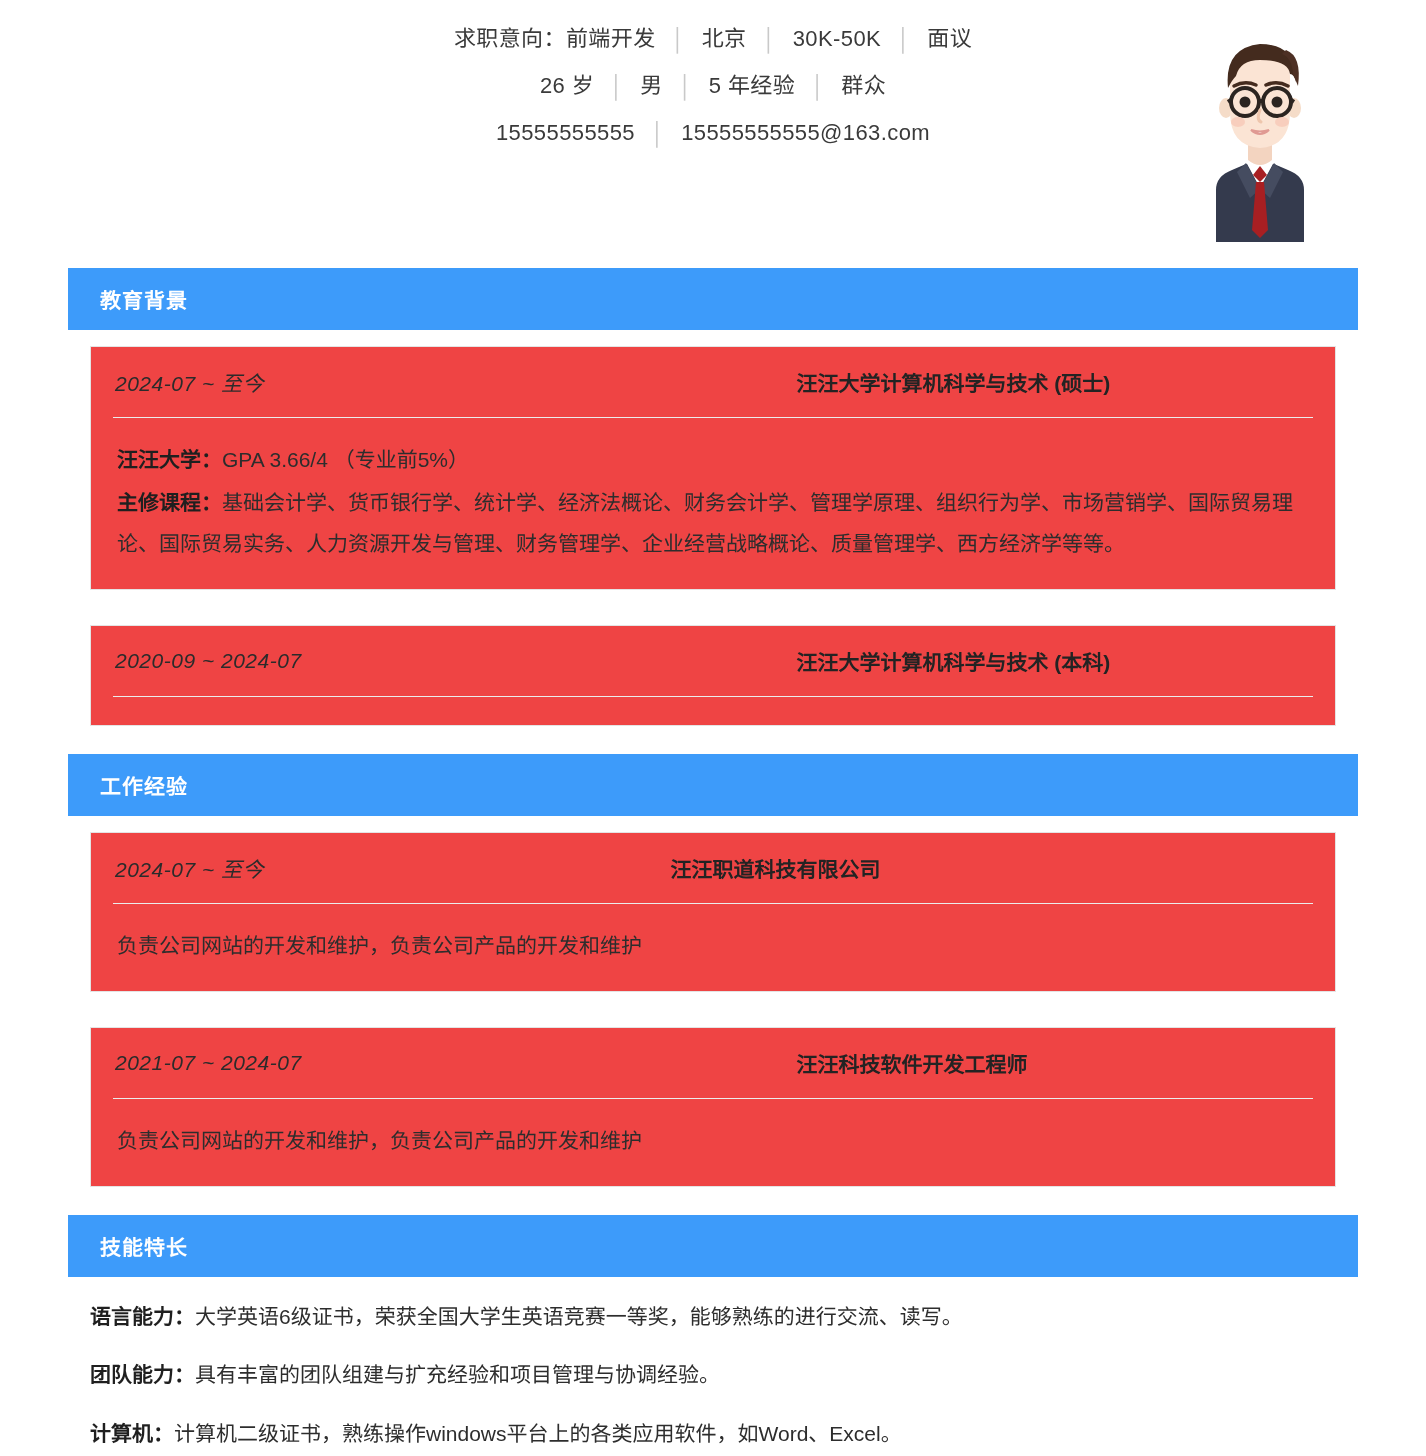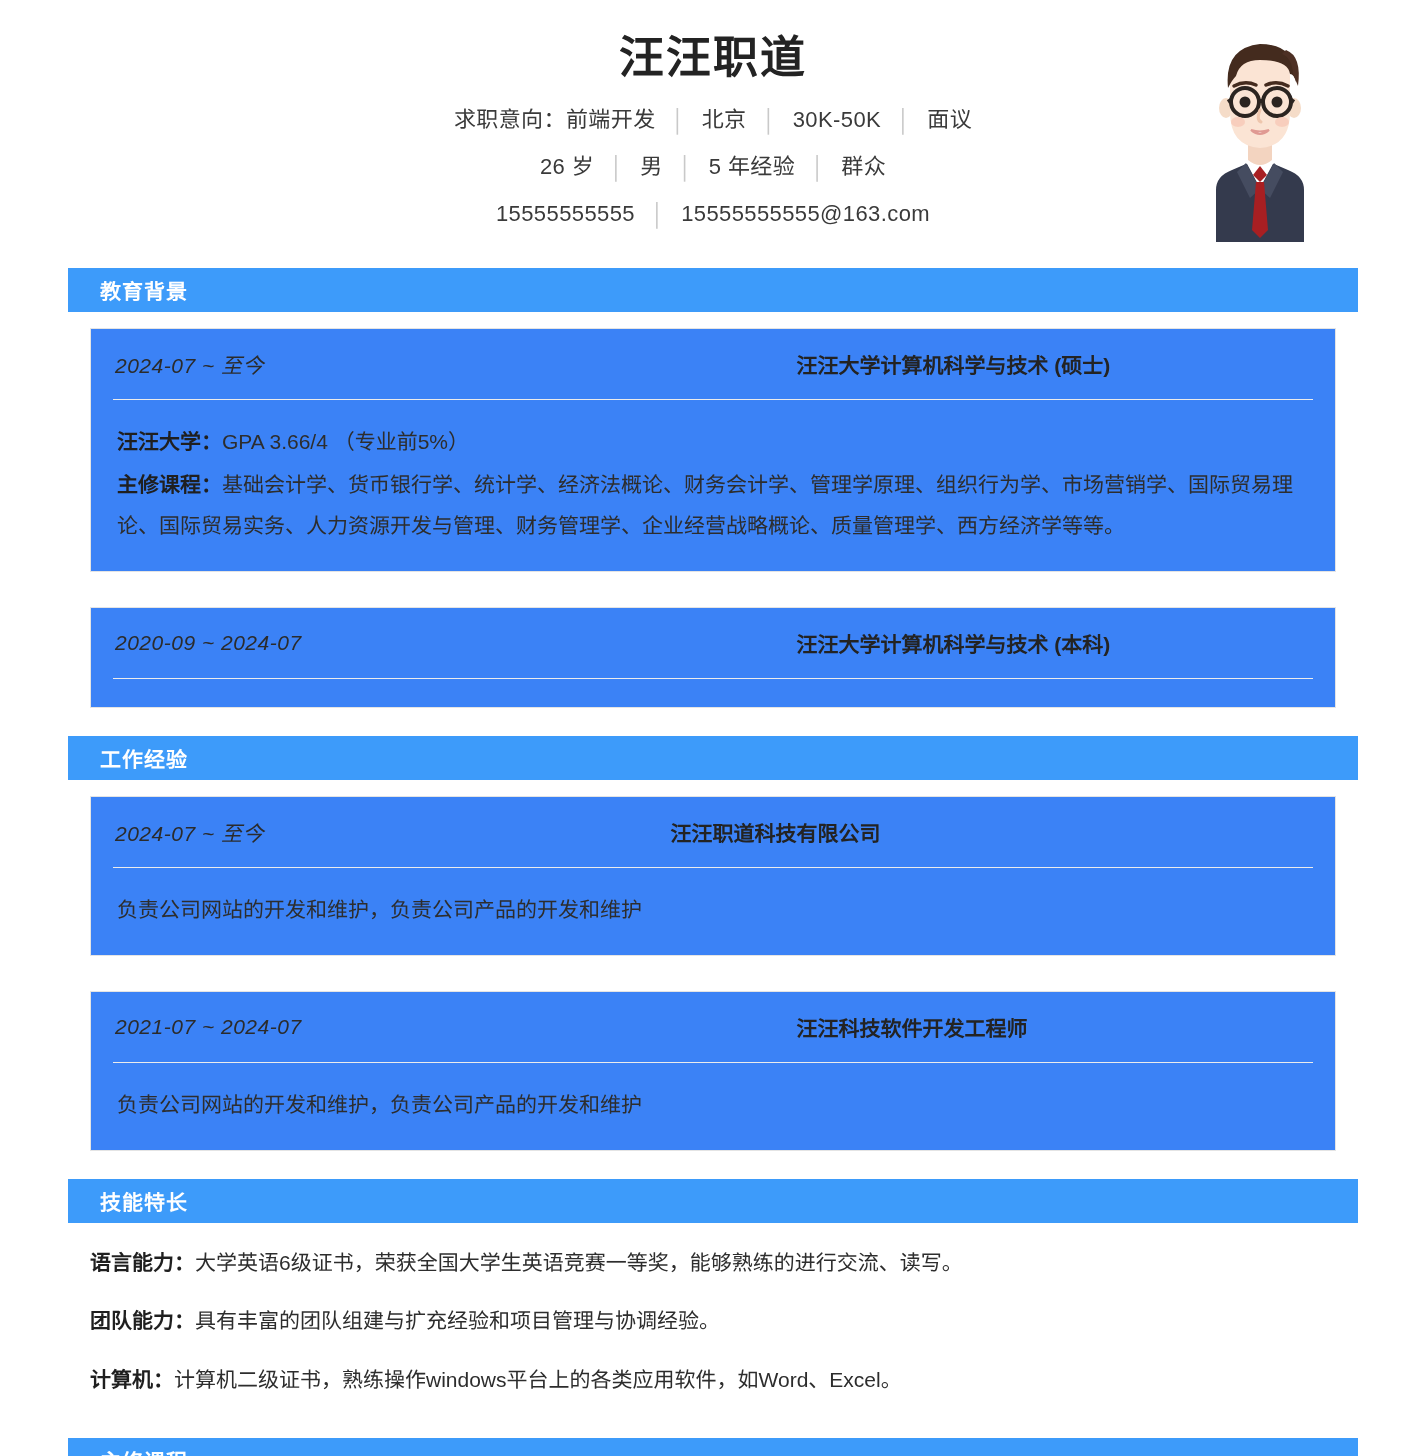--- a/index.html
+++ b/index.html
@@ -67,41 +67,41 @@
     top: 30px;
     width: 140px;
     height: 212px;
   }
   .avatar-svg { display: block; width: 140px; height: 212px; }
 
   
   .section-bar {
     margin: 0 68px 0 68px;
     background: #3d9bfa;
-    height: 44px;
+    height: 62px;
     display: flex;
     align-items: center;
     padding-left: 32px;
   }
   .section-bar .section-title {
     color: #ffffff;
     font-size: 21px;
     font-weight: bold;
     letter-spacing: 1px;
   }
 
   .section-body {
     margin: 0 90px 0 90px;
     padding-top: 16px;
   }
 
   
   .entry-card {
     border: 1px solid #e4e4e4;
-    background: #3b82f6;
+    background: #ef4444;
     margin-bottom: 17px;
   }
   .entry-card:last-child { margin-bottom: 0; margin-top: 35px; }
 
   .entry-head {
     display: flex;
     align-items: center;
     padding: 20px 24px 20px 24px;
     font-size: 21px;
   }
@@ -159,21 +159,20 @@
   .gap-small { height: 22px; }
 </style>
 </head>
 <body>
 
 <div class="page">
 
   <div class="resume-header">
 
     <div class="header-center">
-      <div class="resume-name">汪汪职道</div>
 
       <div class="meta-line">
         <span class="meta-label">求职意向：</span><span>前端开发</span><span class="sep">│</span><span>北京</span><span class="sep">│</span><span>30K-50K</span><span class="sep">│</span><span>面议</span>
       </div>
 
       <div class="meta-line">
         <span>26 岁</span><span class="sep">│</span><span>男</span><span class="sep">│</span><span>5 年经验</span><span class="sep">│</span><span>群众</span>
       </div>
 
       <div class="meta-line">

